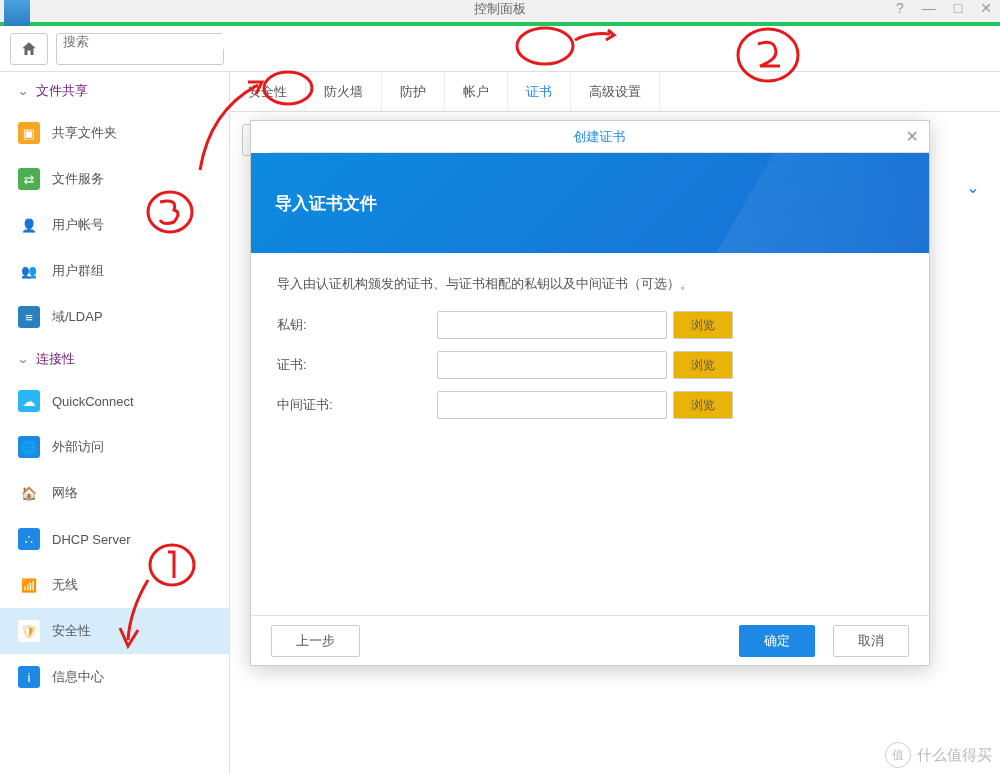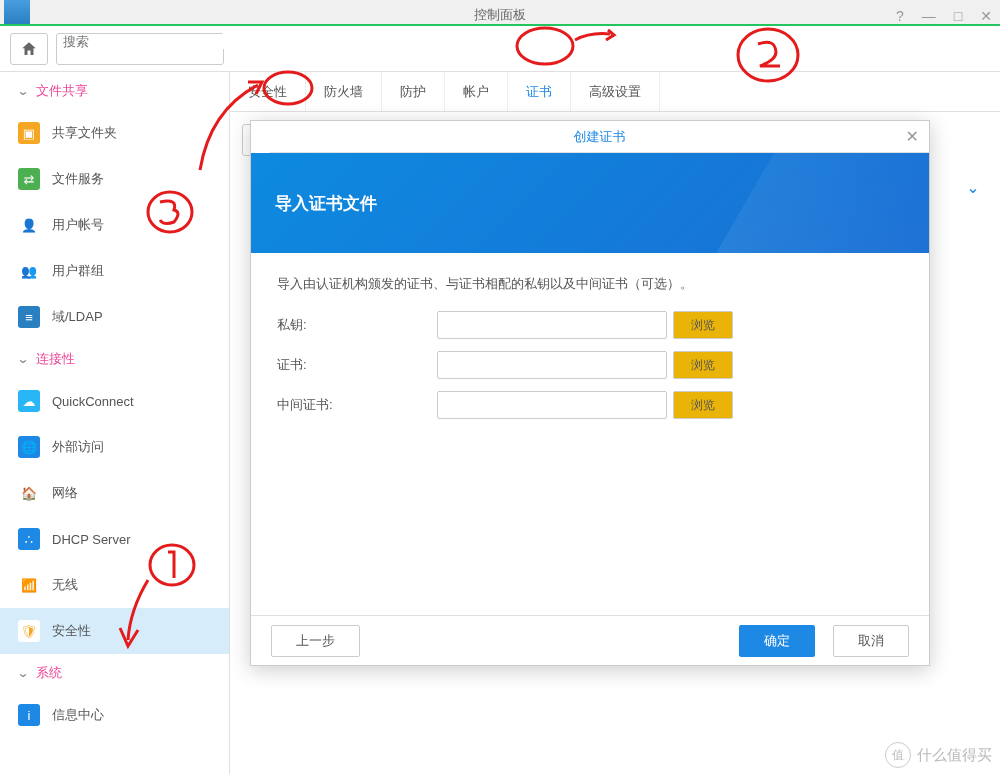--- a/index.html
+++ b/index.html
@@ -1,31 +1,31 @@
 <!DOCTYPE html>
 <html><head>
 <meta charset="utf-8">
 <style>
 * { box-sizing: border-box; margin: 0; padding: 0; font-family: "Microsoft YaHei", Arial, sans-serif; }
 body { width: 1000px; height: 774px; background: #f5f5f5; overflow: hidden; position: relative; }
 
-.titlebar { height: 26px; background: #f0f0f0; display: flex; align-items: flex-end; position: relative; border-bottom: 2px solid #22c55e; }
+.titlebar { height: 26px; background: #f0f0f0; display: flex; align-items: flex-start; position: relative; border-bottom: 4px solid #22c55e; }
 .titlebar .app-icon { width: 26px; height: 26px; background: linear-gradient(#4aa0e0,#2a7fc0); margin-left: 4px; }
 .titlebar .title { position: absolute; left: 50%; transform: translateX(-50%); font-size: 13px; color: #666; }
 .titlebar .win-controls { position: absolute; right: 8px; display: flex; gap: 18px; color: #999; font-size: 14px; }
 .titlebar .win-controls span { cursor: default; }
 
 .toolbar-row { height: 46px; display: flex; align-items: center; padding: 0 10px; background: #fff; border-bottom: 1px solid #e0e0e0; gap: 8px; }
 .home-btn { width: 38px; height: 32px; border: 1px solid #ccc; border-radius: 3px; background: #fff; display: flex; align-items: center; justify-content: center; color: #666; }
 .search-box { width: 168px; height: 32px; border: 1px solid #ccc; border-radius: 3px; display: flex; align-items: flex-start; padding: 0 6px; color: #999; }
 .search-box input { border: none; outline: none; flex: 1; font-size: 13px; }
 
 .main { display: flex; height: calc(100% - 72px); }
 .sidebar { width: 230px; background: #fff; overflow-y: auto; border-right: 1px solid #e0e0e0; }
-.sb-section { padding: 10px 18px; font-size: 13px; color: #ec4899; display: flex; align-items: center; gap: 8px; }
+.sb-section { padding: 10px 18px; font-size: 13px; color: #701a75; display: flex; align-items: center; gap: 8px; }
 .sb-section::before { content: "⌄"; font-size: 12px; color: #888; display: inline-block; transform: scaleX(1.3); }
 .sb-item { padding: 12px 18px; font-size: 13px; color: #555; display: flex; align-items: center; gap: 12px; cursor: default; }
 .sb-item.active { background: #d6ecfb; }
 .sb-icon { width: 22px; height: 22px; display: inline-flex; align-items: center; justify-content: center; border-radius: 3px; color: #fff; font-size: 13px; }
 
 .content { flex: 1; background: #f0f4f7; display: flex; flex-direction: column; position: relative; }
 .tabs { height: 40px; background: #fff; border-bottom: 1px solid #e0e0e0; display: flex; align-items: stretch; }
 .tab { padding: 0 18px; font-size: 13px; color: #555; display: flex; align-items: center; border-right: 1px solid #eee; }
 .tab.active { color: #1e88e5; }
 .btn-row { padding: 12px; display: flex; gap: 8px; background: #fff; }
@@ -133,23 +133,20 @@
         <span>DHCP Server</span>
       </div>
     <div class="sb-item">
         <span class="sb-icon" style="background:#fff;color:#1e88e5">📶</span>
         <span>无线</span>
       </div>
     <div class="sb-item active">
         <span class="sb-icon" style="background:#fff;color:#f5a623">🛡</span>
         <span>安全性</span>
       </div>
-    <div class="sb-section">
-        <span>系统</span>
-      </div>
     <div class="sb-item">
         <span class="sb-icon" style="background:#1e88e5">i</span>
         <span>信息中心</span>
       </div>
   </div>
 
   <div class="content">
     <div class="tabs">
       <div class="tab">安全性</div>
       <div class="tab">防火墙</div>

